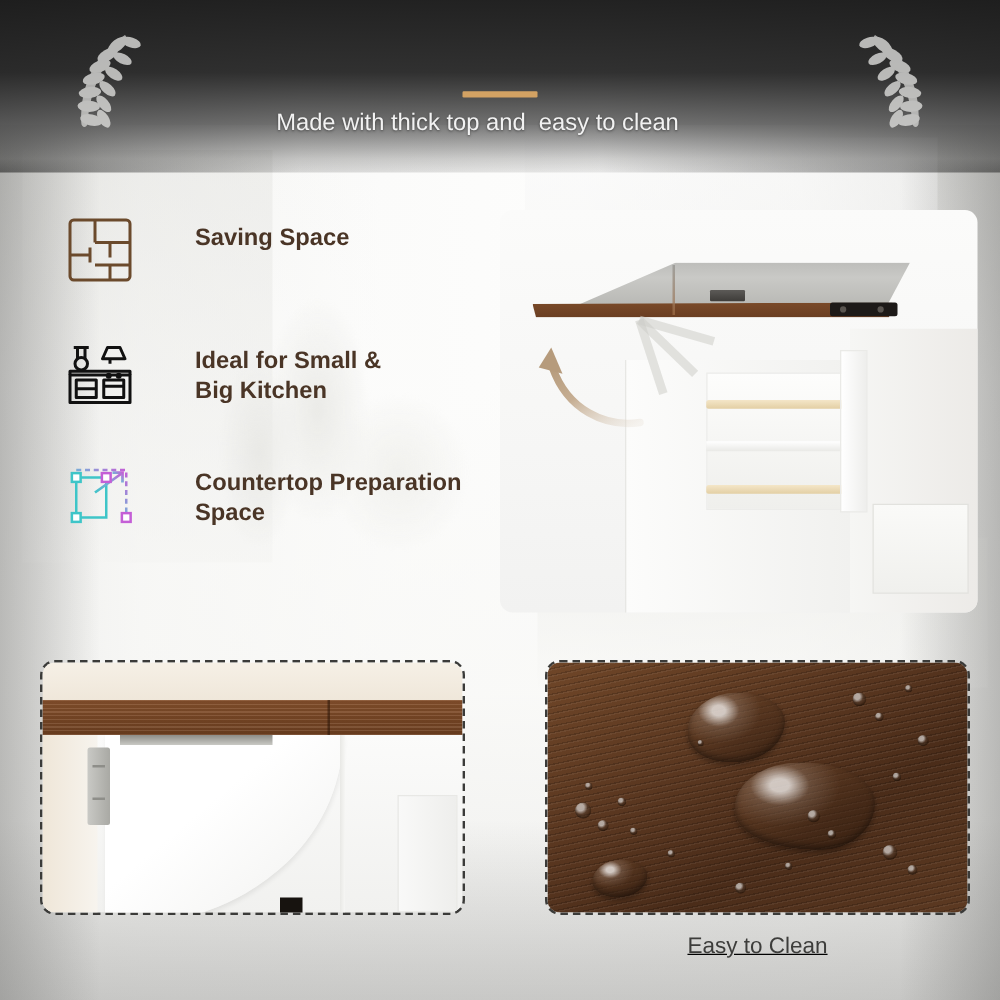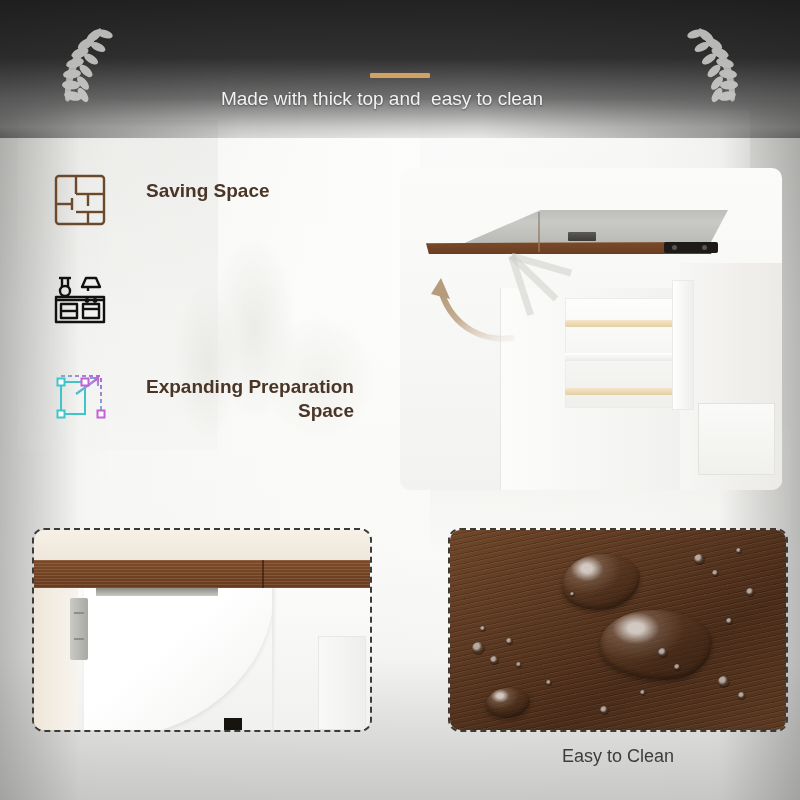--- a/index.html
+++ b/index.html
@@ -74,23 +74,23 @@
   }
   .laurel { position:absolute; top:20px; width:70px; height:92px; opacity:.82; }
   .laurel-left { left:48px; }
   .laurel-right { right:48px; transform:scaleX(-1); }
 
   
   .features { position:absolute; left:52px; top:172px; width:340px; z-index:4; }
   .feature { position:relative; display:flex; align-items:flex-start; margin-bottom:42px; }
   .feature-icon { width:56px; height:56px; flex:0 0 56px; }
   .feature-label {
-    margin-left:38px; margin-top:7px;
+    margin-left:48px; margin-top:7px;
     font-size:19px; font-weight:bold; line-height:1.25;
-    color:#4a3526; white-space:pre-line;text-align:right;
+    color:#4a3526; white-space:pre-line;
   }
 
   
   .hero {
     position:absolute; left:400px; top:168px; width:382px; height:322px;
     background:linear-gradient(180deg,#fbfbfa 0%,#f6f6f5 60%,#f2f2f1 100%);
     border-radius:10px; overflow:hidden; z-index:3;
   }
   .hero-cab-body {
     position:absolute; left:100px; top:120px; width:180px; height:205px;
@@ -160,21 +160,21 @@
   .hero-fan span {
     position:absolute; left:48px; top:0; width:7px; height:62px;
     background:rgba(205,205,200,.55); transform-origin:50% 0%;
   }
   .hero-arrow { position:absolute; left:28px; top:104px; width:90px; height:72px; }
 
   
   .cards { position:absolute; left:0; top:528px; width:800px; height:260px; z-index:4; }
   .card { position:absolute; top:0; width:340px; }
   .card-left { left:32px; }
-  .card-right { left:448px; }
+  .card-right { left:436px;text-decoration:underline; }
   .card-frame {
     position:relative; width:340px; height:204px;
     border:2px dashed #3b3b39; border-radius:12px; overflow:hidden;
   }
   .card-caption {
     margin-top:14px; text-align:center; font-size:18px; color:#3d3d3b;
   }
 
   
   .ss-band { position:absolute; left:0; top:0; width:100%; height:30px;
@@ -326,20 +326,22 @@
           <rect x="4" y="30" width="48" height="22"></rect>
           <path d="M4 30 L4 27 L52 27 L52 30"></path>
           <rect x="9" y="34" width="16" height="14"></rect>
           <path d="M9 41 L25 41"></path>
           <rect x="31" y="34" width="16" height="14"></rect>
           <path d="M31 39 L47 39"></path>
           <circle cx="35" cy="30.5" r="1.2" fill="#111"></circle>
           <circle cx="43" cy="30.5" r="1.2" fill="#111"></circle>
         </g>
       </svg>
+      <div class="feature-label">Ideal for Small &amp;
+Big Kitchen</div>
     </div>
 
     <div class="feature">
       <svg class="feature-icon" viewBox="0 0 56 56">
         <defs>
           <linearGradient id="eg" x1="0" y1="1" x2="1" y2="0">
             <stop offset="0%" stop-color="#3ec5c8"></stop>
             <stop offset="55%" stop-color="#7fa8d8"></stop>
             <stop offset="100%" stop-color="#c45fd6"></stop>
           </linearGradient>
@@ -359,21 +361,21 @@
         </g>
         <g fill="#ffffff" stroke="#3ec5c8" stroke-width="2">
           <rect x="5.5" y="10.5" width="7" height="7"></rect>
           <rect x="5.5" y="42.5" width="7" height="7"></rect>
         </g>
         <g fill="#ffffff" stroke="#c45fd6" stroke-width="2">
           <rect x="29.5" y="10.5" width="7" height="7"></rect>
           <rect x="45.5" y="42.5" width="7" height="7"></rect>
         </g>
       </svg>
-      <div class="feature-label">Expanding Preparation
+      <div class="feature-label">Countertop Preparation
 Space</div>
     </div>
   </div>
 
   <div class="hero">
     <div class="hero-cab-right"></div>
     <div class="hero-cab-body"></div>
     <div class="hero-open"></div>
     <div class="hero-divider"></div>
     <div class="hero-shelfrail hero-rail-1"></div>

